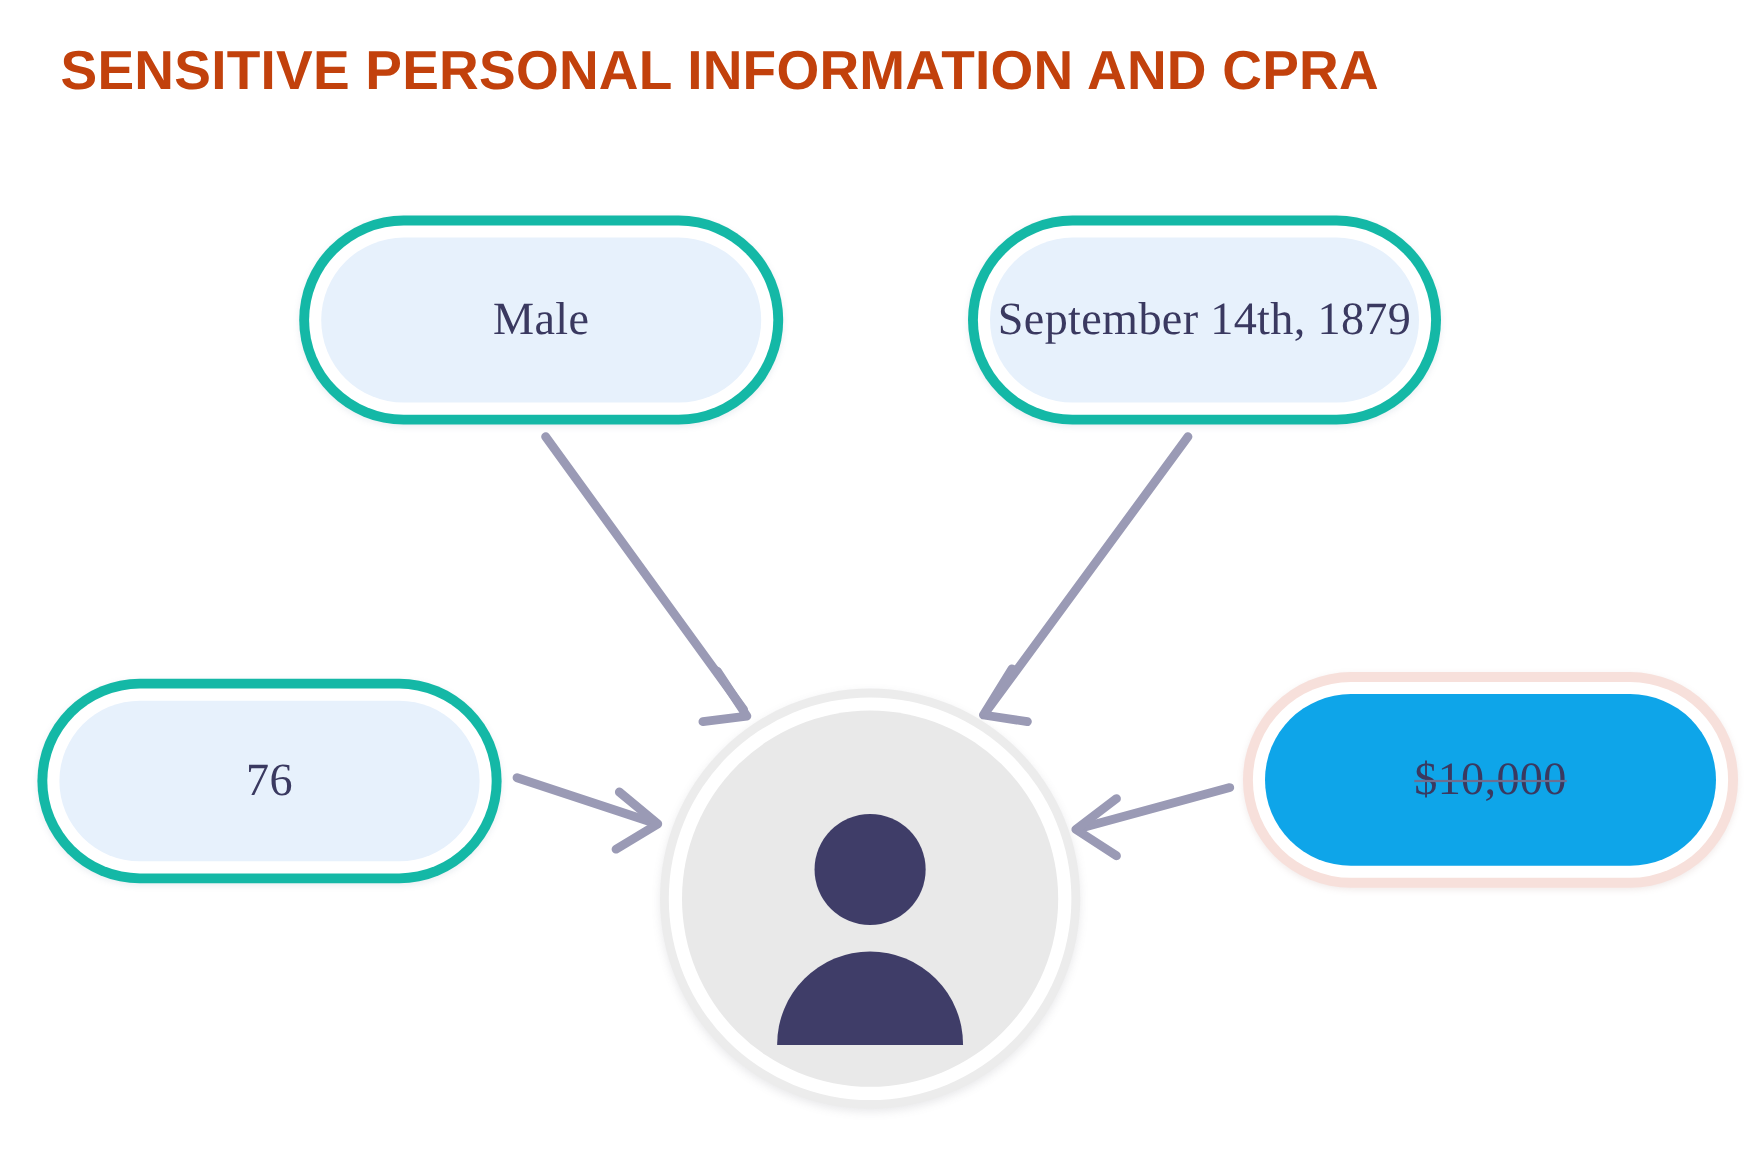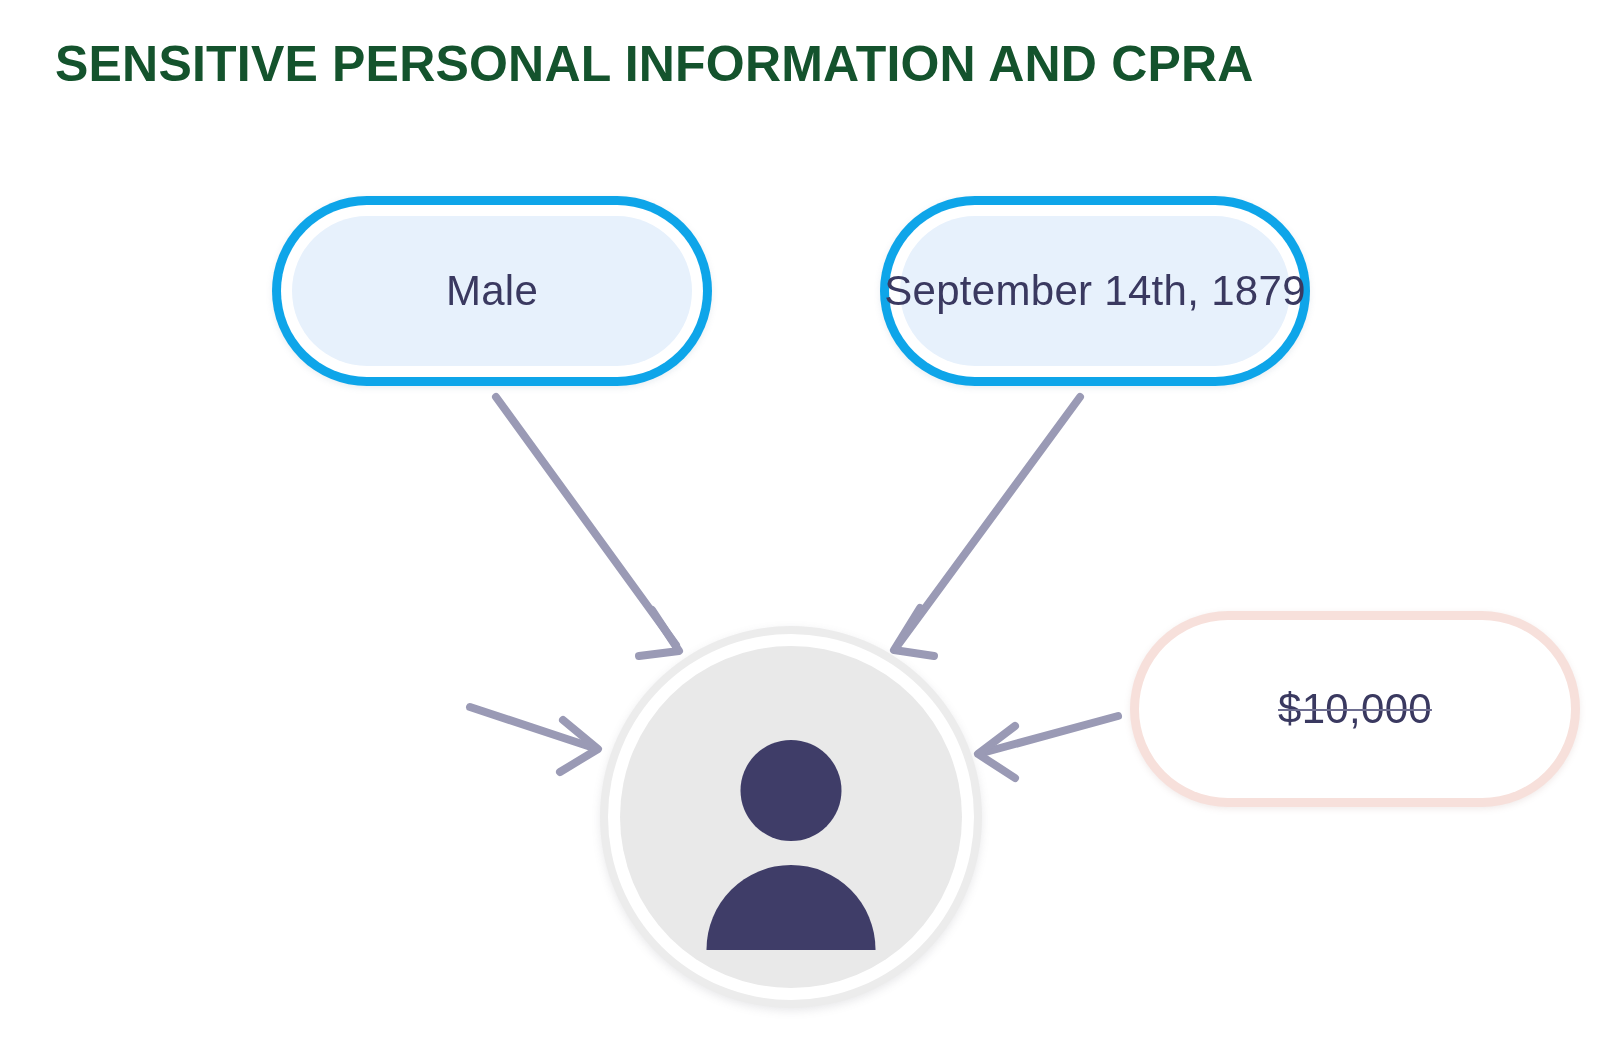--- a/index.html
+++ b/index.html
@@ -20,21 +20,21 @@
   }
 
   
   #page-title {
     position: absolute;
     left: 55px;
     top: 36px;
     font-size: 50px;
     font-weight: bold;
     letter-spacing: 0.2px;
-    color: #14532d;
+    color: #c2410c;
     white-space: nowrap;
     line-height: 1.15;
   }
 
   
   #arrows-layer {
     position: absolute;
     left: 0;
     top: 0;
     width: 1600px;
@@ -46,22 +46,23 @@
   .pill {
     position: absolute;
     border-radius: 999px;
     box-sizing: border-box;
     display: flex;
     align-items: center;
     justify-content: center;
   }
   
   .pill.blue {
-    background: #0ea5e9;
+    background: #14b8a6;
     box-shadow: 0 2px 6px rgba(120,140,170,0.16);
+    font-family: Liberation Serif, serif;
   }
   .pill.pink {
     background: #f7e0db;
     box-shadow: 0 2px 6px rgba(170,130,125,0.16);
   }
   
   .pill-gap {
     position: absolute;
     left: 9px;
     top: 9px;
@@ -76,21 +77,21 @@
     left: 20px;
     top: 20px;
     right: 20px;
     bottom: 20px;
     border-radius: 999px;
     display: flex;
     align-items: center;
     justify-content: center;
   }
   .pill.blue .pill-inner { background: #e7f1fc; }
-  .pill.pink .pill-inner { background: #ffffff; }
+  .pill.pink .pill-inner { background: #0ea5e9; font-family: Liberation Serif, serif; }
 
   .pill-label {
     position: relative;
     font-size: 42px;
     color: #3a3960;
     letter-spacing: 0.3px;
     white-space: nowrap;
   }
   .pill-label.strike {
     text-decoration: line-through;
@@ -190,20 +191,26 @@
     </div>
   </div>
 
   <div class="pill blue" id="pill-birthdate">
     <div class="pill-gap"></div>
     <div class="pill-inner">
       <span class="pill-label">September 14th, 1879</span>
     </div>
   </div>
 
+  <div class="pill blue" id="pill-age">
+    <div class="pill-gap"></div>
+    <div class="pill-inner">
+      <span class="pill-label">76</span>
+    </div>
+  </div>
 
   <div class="pill pink" id="pill-income">
     <div class="pill-gap"></div>
     <div class="pill-inner">
       <span class="pill-label strike">$10,000</span>
     </div>
   </div>
 
   <div id="avatar">
     <div id="avatar-gap"></div>

